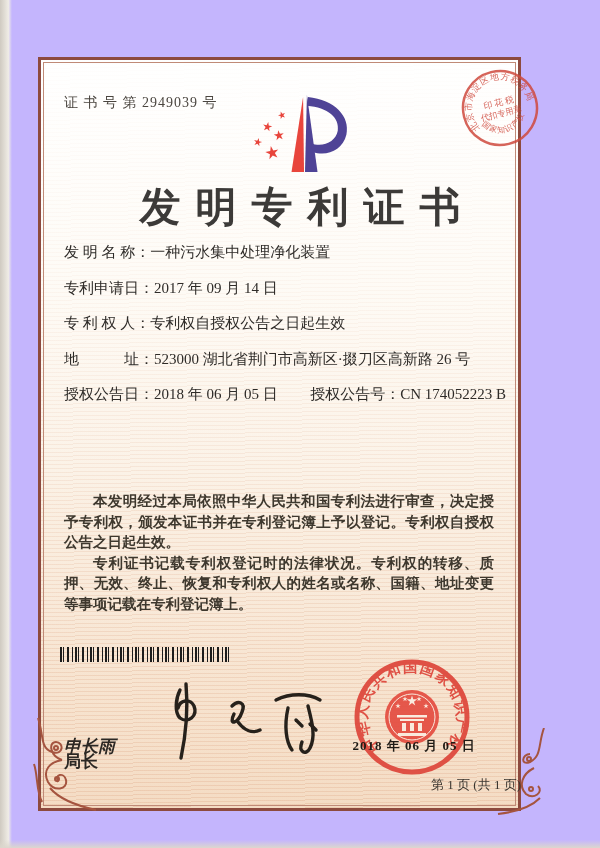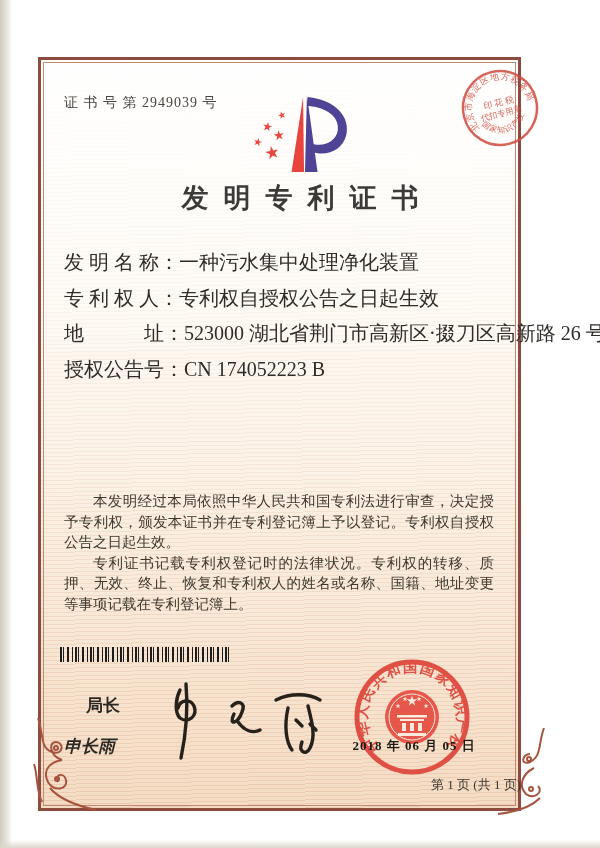--- a/index.html
+++ b/index.html
@@ -1,45 +1,45 @@
 <!DOCTYPE html>
 <html><head>
 <meta charset="utf-8">
 <style>
   html,body{margin:0;padding:0;}
   body{width:600px;height:848px;overflow:hidden;background:#e9e6df;
        font-family:"Liberation Serif","DejaVu Serif",serif;}
-  .photo{position:relative;width:600px;height:848px;background:#ffffff;overflow:hidden;}
+  .photo{position:relative;width:600px;height:848px;background:#c4b5fd;overflow:hidden;}
   .photo-edge-left{position:absolute;left:0;top:0;width:12px;height:848px;
        background:linear-gradient(to right,#cfcac1,#efece5 70%,rgba(255,255,255,0));}
   .photo-edge-bottom{position:absolute;left:0;bottom:0;width:600px;height:8px;
        background:linear-gradient(to top,#dcd7cd,rgba(255,255,255,0));}
   .frame{position:absolute;left:38px;top:57px;width:477px;height:748px;
        border:3px solid #8d4a3e;
        background:
          linear-gradient(180deg,rgba(255,255,255,.95) 0%,rgba(255,252,247,.75) 30%,
            rgba(250,235,218,.40) 60%,rgba(246,219,192,.18) 82%,rgba(244,210,178,.10) 100%),
          repeating-linear-gradient(179deg,rgba(205,125,85,.20) 0 1px,rgba(255,255,255,0) 1px 4px),
          linear-gradient(180deg,#fdfcf9 0%,#fbf4eb 55%,#f7e5d2 85%,#f4ddc6 100%);}
   .frame-inner{position:absolute;inset:2px;border:1px solid #c08a77;}
   .cert-number{position:absolute;left:64px;top:94px;font-size:14px;letter-spacing:1px;color:#4a453f;}
   .title{position:absolute;left:60px;top:180px;width:480px;text-align:center;
-       font-size:27px;font-weight:600;letter-spacing:15px;text-indent:15px;color:#3c3a38;}
-  .fields{position:absolute;left:64px;top:251px;width:442px;font-size:20px;color:#2e2b28;}
+       font-size:41px;font-weight:600;letter-spacing:15px;text-indent:15px;color:#3c3a38;}
+  .fields{position:absolute;left:64px;top:241px;width:442px;font-size:15px;color:#2e2b28;}
   .field-row{height:35.5px;line-height:22px;white-space:nowrap;}
   .field-row.double{display:flex;justify-content:space-between;}
   .flabel{color:#2e2b28;}
   .paras{position:absolute;left:64px;top:491px;width:430px;font-size:14.5px;
-       line-height:20.5px;color:#3e382e;text-align:justify;}
+       line-height:20.5px;color:#3e382e;text-align:justify;font-weight:bold;}
   .paras p{margin:0;text-indent:2em;}
   .barcode{position:absolute;left:60px;top:647px;width:172px;height:15px;
        background:repeating-linear-gradient(90deg,#1d1d1d 0 2px,transparent 2px 3px,
          #1d1d1d 3px 4px,transparent 4px 7px,#1d1d1d 7px 9px,transparent 9px 12px,
          #1d1d1d 12px 13px,transparent 13px 15px);}
-  .director-title{position:absolute;left:64px;top:694px;font-size:17px;font-weight:600;color:#2c2824;margin-left:22px;}
+  .director-title{position:absolute;left:64px;top:750px;font-size:17px;font-weight:600;color:#2c2824;}
   .director-name{position:absolute;left:64px;top:735px;font-size:17px;font-weight:600;color:#2c2824;font-style:italic;}
   .signature{position:absolute;left:150px;top:678px;}
   .seal{position:absolute;left:352px;top:657px;opacity:.9;}
   .seal-date{position:absolute;left:348px;top:737px;width:132px;text-align:center;
        font-size:13px;font-weight:700;color:#1e1a15;letter-spacing:1px;}
   .tax-stamp{position:absolute;left:458px;top:66px;transform:rotate(-14deg);opacity:.85;}
   .logo{position:absolute;left:252px;top:87px;}
   .corner-bl{position:absolute;left:30px;top:718px;}
   .corner-br{position:absolute;left:494px;top:728px;}
   .footer{position:absolute;left:38px;top:776px;width:483px;text-align:right;
@@ -92,26 +92,30 @@
     <use href="#star" transform="translate(21,68) scale(0.72) rotate(-12)" fill="#e8453c"></use>
   </svg>
 
   <div class="title">发明专利证书</div>
 
   <div class="fields">
     <div class="field-row">
       <span class="flabel">发 明 名 称：</span><span class="fvalue">一种污水集中处理净化装置</span>
     </div>
     <div class="field-row">
+      <span class="flabel">专利申请日：</span><span class="fvalue">2017 年 09 月 14 日</span>
+    </div>
+    <div class="field-row">
       <span class="flabel">专 利 权 人：</span><span class="fvalue">专利权自授权公告之日起生效</span>
     </div>
     <div class="field-row">
       <span class="flabel">地　　　址：</span><span class="fvalue">523000 湖北省荆门市高新区·掇刀区高新路 26 号</span>
     </div>
     <div class="field-row double">
+      <span><span class="flabel">授权公告日：</span><span class="fvalue">2018 年 06 月 05 日</span></span>
       <span><span class="flabel">授权公告号：</span><span class="fvalue">CN 174052223 B</span></span>
     </div>
   </div>
 
   <div class="paras">
     <p>本发明经过本局依照中华人民共和国专利法进行审查，决定授予专利权，颁发本证书并在专利登记簿上予以登记。专利权自授权公告之日起生效。</p>
     <p>专利证书记载专利权登记时的法律状况。专利权的转移、质押、无效、终止、恢复和专利权人的姓名或名称、国籍、地址变更等事项记载在专利登记簿上。</p>
   </div>
 
   <div class="barcode"></div>

